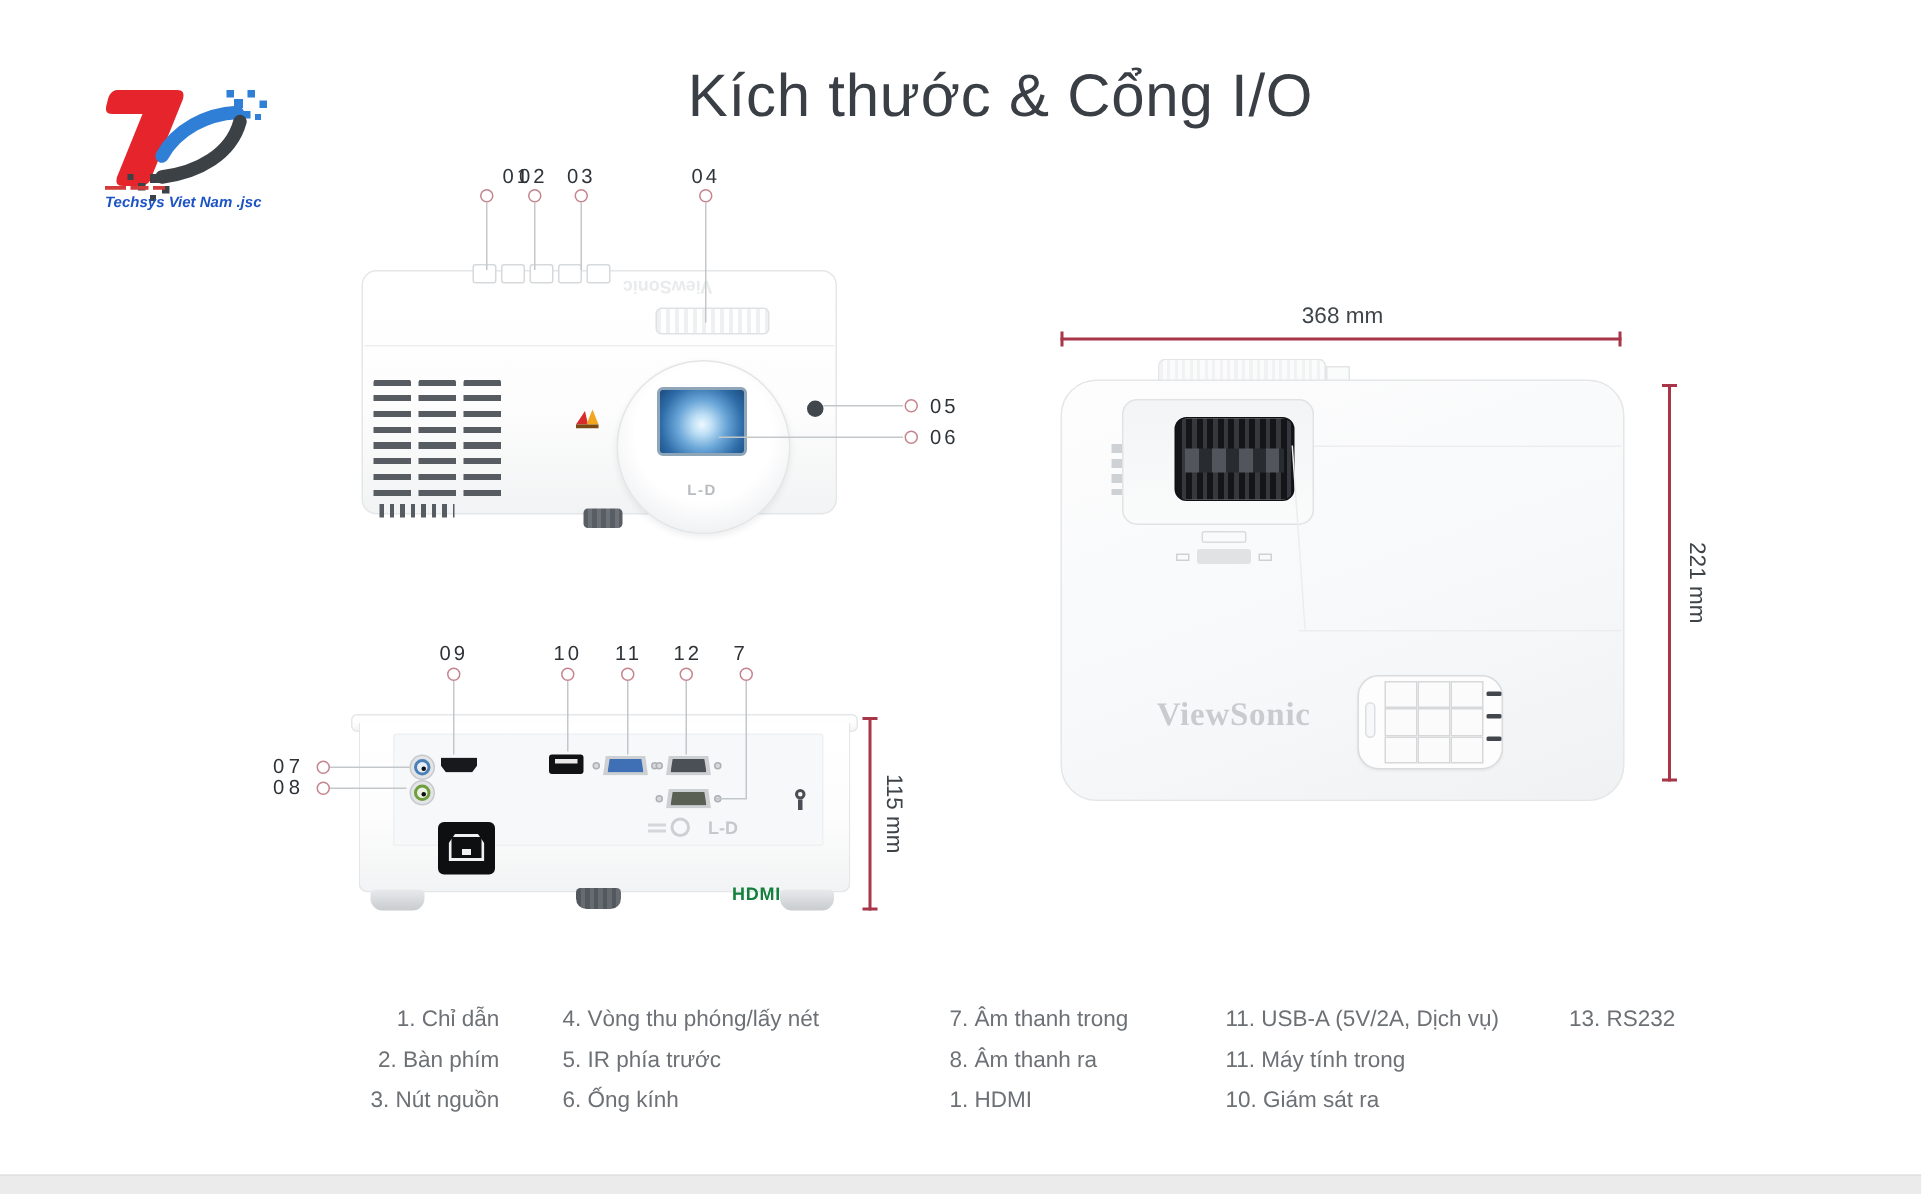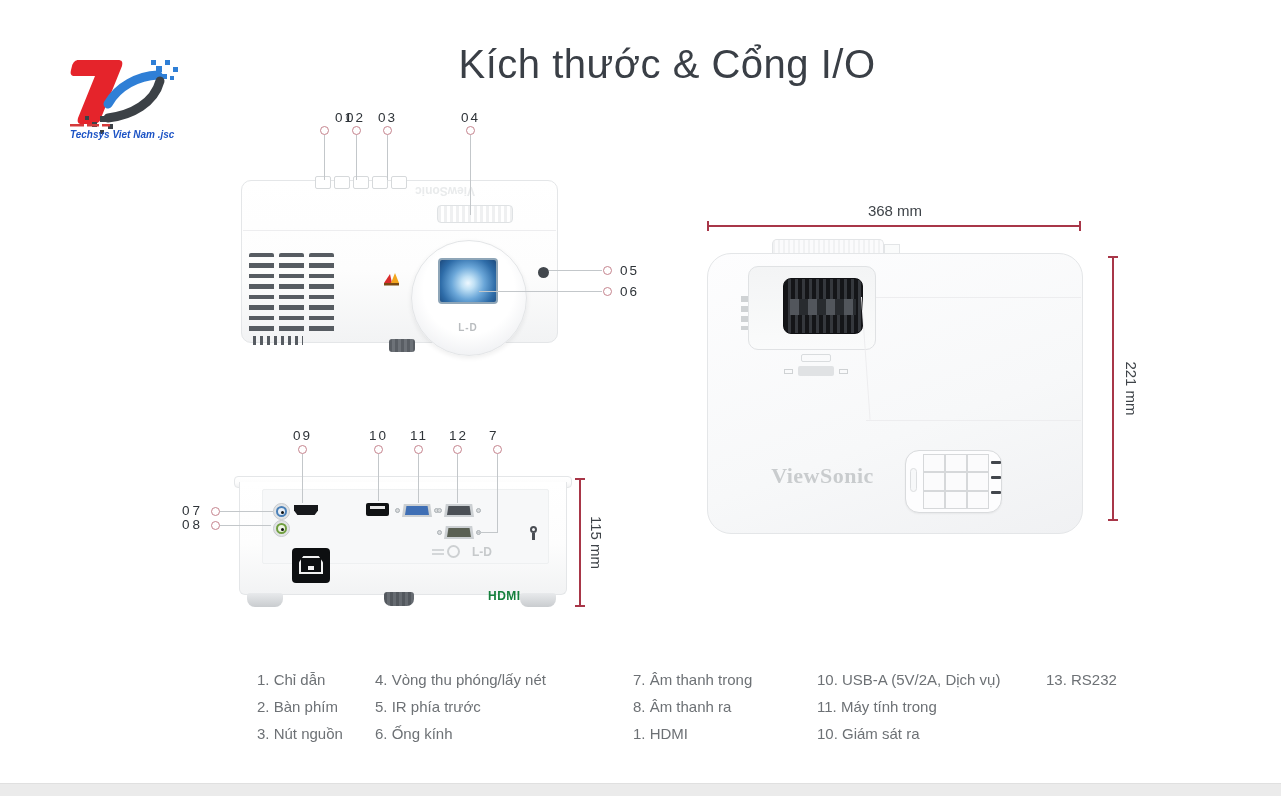--- a/index.html
+++ b/index.html
@@ -304,37 +304,37 @@
 
     <div class="co-label" style="left:182px;top:503px;letter-spacing:3px;">07</div>
     <div class="co" style="left:211px;top:507px;"></div>
     <div class="ln h" style="left:220px;top:511px;width:53px;"></div>
     <div class="co-label" style="left:182px;top:517px;letter-spacing:3px;">08</div>
     <div class="co" style="left:211px;top:521px;"></div>
     <div class="ln h" style="left:220px;top:525px;width:51px;"></div>
   </div>
 
   <div>
-    <div class="legend-col" style="left:257px;top:672px;">
+    <div class="legend-col" style="left:247px;top:672px;align-items:flex-end;">
       <div>1. Chỉ dẫn</div>
       <div>2. Bàn phím</div>
       <div>3. Nút nguồn</div>
     </div>
     <div class="legend-col" style="left:375px;top:672px;">
       <div>4. Vòng thu phóng/lấy nét</div>
       <div>5. IR phía trước</div>
       <div>6. Ống kính</div>
     </div>
     <div class="legend-col" style="left:633px;top:672px;justify-content:center;">
       <div>7. Âm thanh trong</div>
       <div>8. Âm thanh ra</div>
       <div>1. HDMI</div>
     </div>
     <div class="legend-col" style="left:817px;top:672px;">
-      <div>10. USB-A (5V/2A, Dịch vụ)</div>
+      <div>11. USB-A (5V/2A, Dịch vụ)</div>
       <div>11. Máy tính trong</div>
       <div>10. Giám sát ra</div>
     </div>
     <div class="legend-col" style="left:1046px;top:672px;">
       <div>13. RS232</div>
     </div>
   </div>
 
   <div class="abs" style="left:0;top:783px;width:1281px;height:13px;background:#ebebeb;border-top:1px solid #e0e0e0;box-sizing:border-box;"></div>
 </div>

